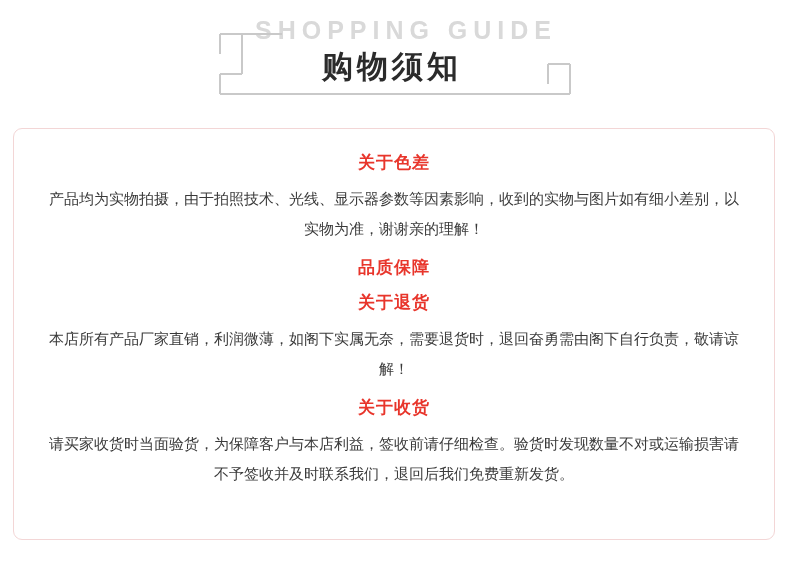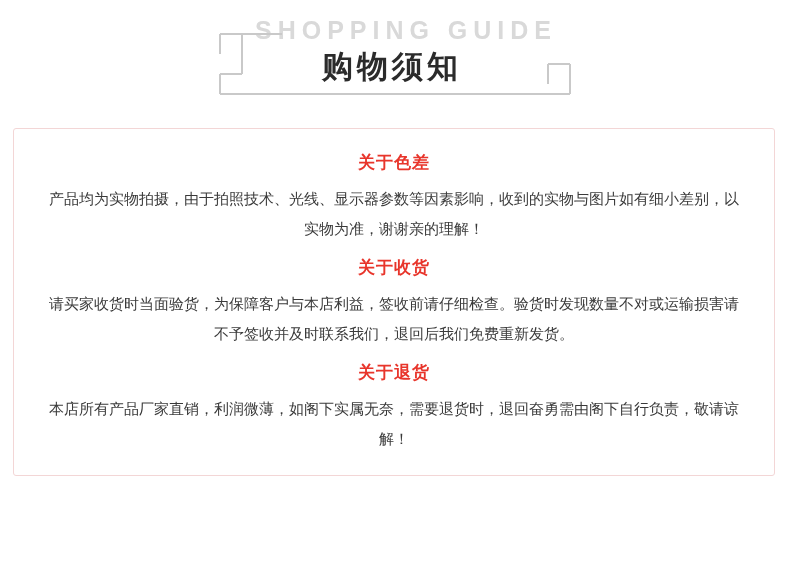--- a/index.html
+++ b/index.html
@@ -61,23 +61,23 @@
     height: 72px;
     pointer-events: none;
   }
 
   
   .content-box {
     position: absolute;
     top: 128px;
     left: 13px;
     width: 762px;
-    height: 348px;
+    height: 412px;
     border: 1px solid #f3d6d6;
-    border-radius: 3px;
+    border-radius: 9px;
     box-sizing: border-box;
     padding: 14px 24px 0 24px;
   }
   .section {
     margin-bottom: 4px;
   }
   .section-title {
     text-align: center;
     color: #e8352b;
     font-size: 17px;
@@ -129,26 +129,27 @@
   </div>
 
   <div class="content-box">
 
     <div class="section s1">
       <div class="section-title">关于色差</div>
       <div class="section-body">产品均为实物拍摄，由于拍照技术、光线、显示器参数等因素影响，收到的实物与图片如有细小差别，以实物为准，谢谢亲的理解！</div>
     </div>
 
     <div class="section s2">
+      <div class="section-title">品质保障</div>
+    </div>
+
+    <div class="section s4">
+      <div class="section-title">关于退货</div>
+      <div class="section-body">本店所有产品厂家直销，利润微薄，如阁下实属无奈，需要退货时，退回奋勇需由阁下自行负责，敬请谅解！</div>
     </div>
 
     <div class="section s3">
       <div class="section-title">关于收货</div>
       <div class="section-body">请买家收货时当面验货，为保障客户与本店利益，签收前请仔细检查。验货时发现数量不对或运输损害请不予签收并及时联系我们，退回后我们免费重新发货。</div>
     </div>
 
-    <div class="section s4">
-      <div class="section-title">关于退货</div>
-      <div class="section-body">本店所有产品厂家直销，利润微薄，如阁下实属无奈，需要退货时，退回奋勇需由阁下自行负责，敬请谅解！</div>
-    </div>
-
   </div>
 </div>
 
 </body></html>

